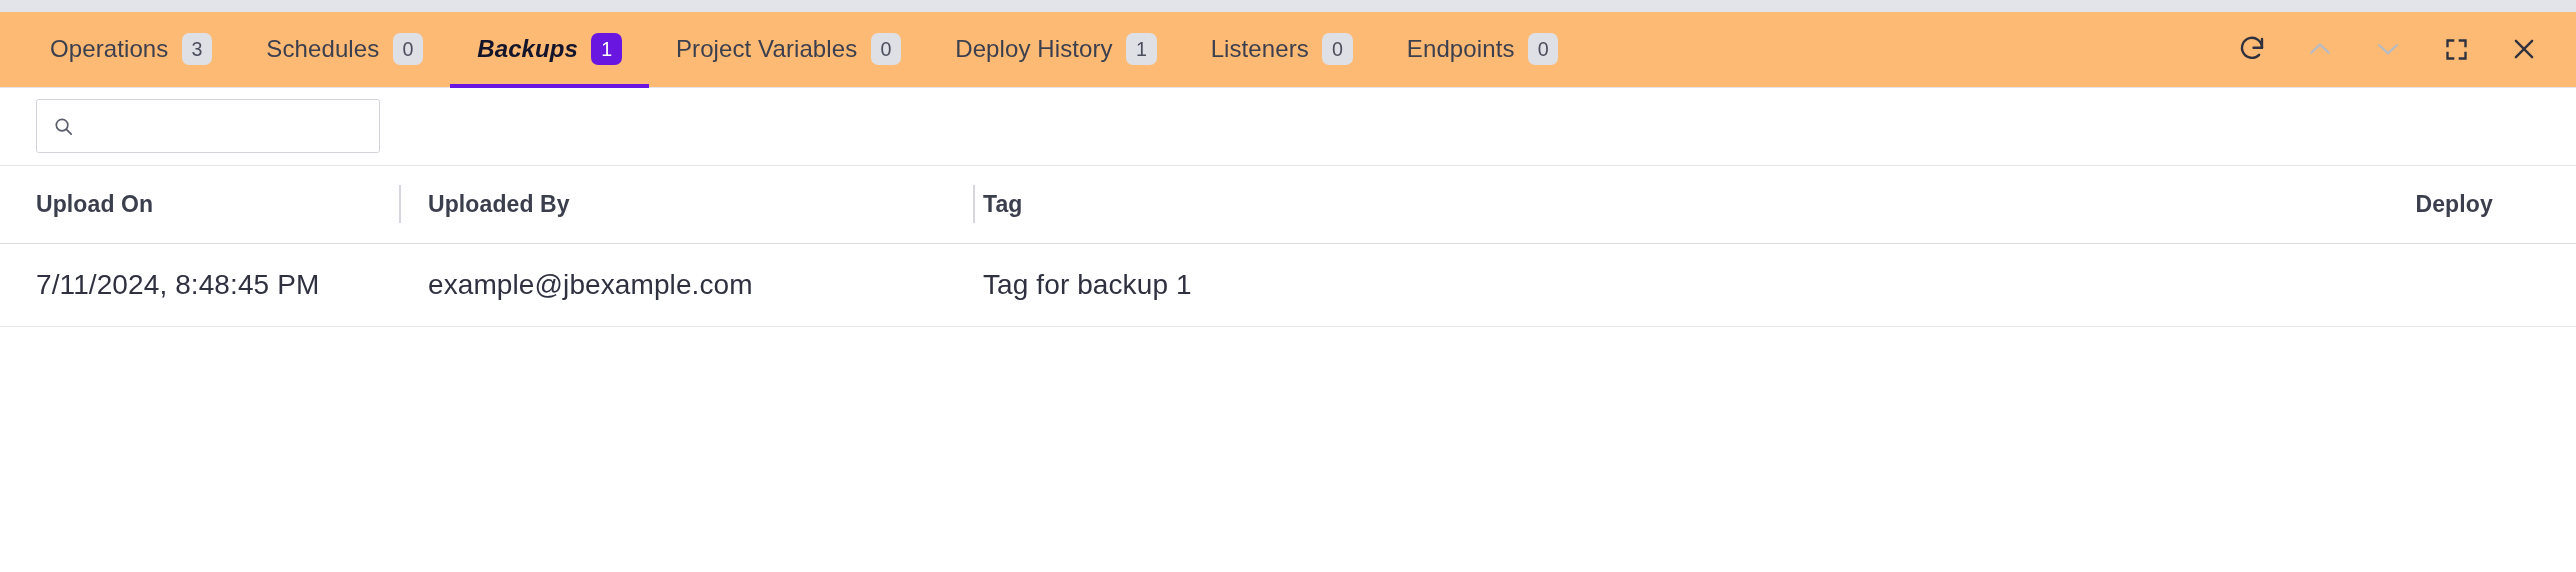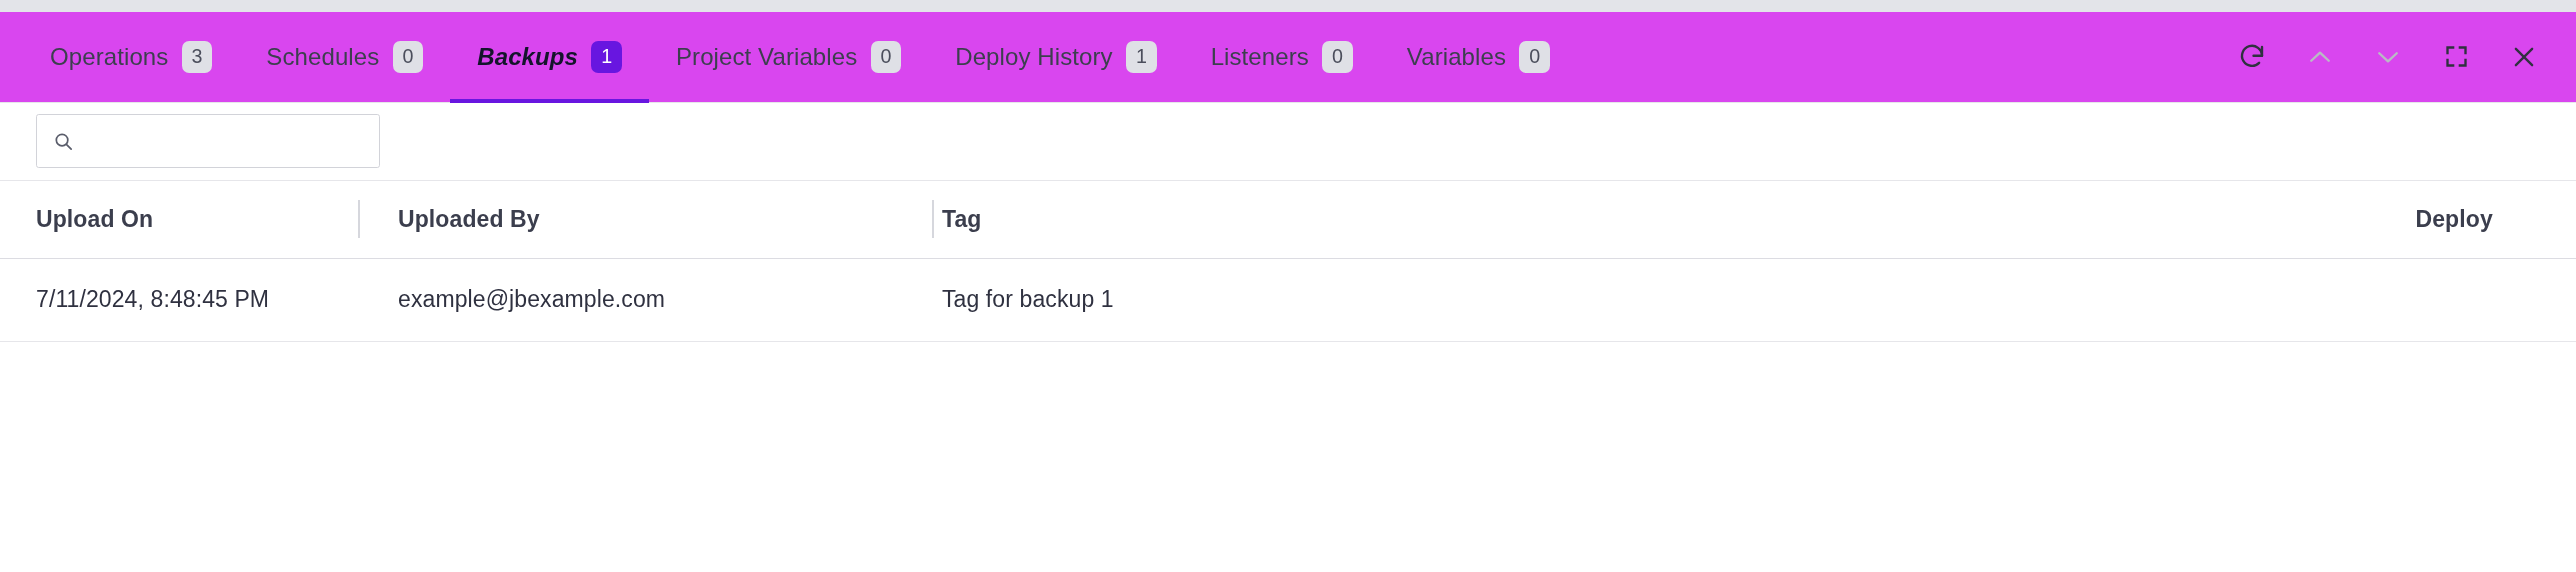--- a/index.html
+++ b/index.html
@@ -18,22 +18,22 @@
   
   .top-strip {
     height: 11.6px;
     background: #e3e4e9;
     width: 100%;
   }
 
   
   .tabbar {
     position: relative;
-    height: 91px;
-    background: #d946ef;
+    height: 76px;
+    background: #fdba74;
     display: flex;
     align-items: center;
     border-bottom: 1.8px solid #e6e6ea;
     box-sizing: border-box;
   }
   .tabs {
     display: flex;
     align-items: stretch;
     height: 100%;
     padding-left: 23px;
@@ -152,22 +152,22 @@
     height: 83px;
     border-bottom: 0.9px solid #e6e6ea;
   }
   .col {
     box-sizing: border-box;
     position: relative;
     display: flex;
     align-items: center;
     height: 100%;
   }
-  .col-upload-on { width: 358px; padding-left: 36px; }
-  .col-uploaded-by { width: 574px; padding-left: 40px; }
+  .col-upload-on { width: 399px; padding-left: 36px; }
+  .col-uploaded-by { width: 574px; padding-left: 29px; }
   .col-tag { flex: 1; padding-left: 10px; }
   .col-actions { width: 233px; justify-content: center; padding-right: 10.7px; }
 
   .t-head .col-uploaded-by::before,
   .t-head .col-tag::before {
     content: "";
     position: absolute;
     left: 0;
     top: 50%;
     transform: translateY(-50%);
@@ -176,21 +176,21 @@
     background: #d6d7dd;
   }
 
   .th {
     font-size: 23px;
     font-weight: bold;
     color: #3b3e4d;
     letter-spacing: 0.1px;
   }
   .td {
-    font-size: 23px;
+    font-size: 28px;
     color: #2f3140;
     letter-spacing: 0.1px;
   }
   .content-area { background: #ffffff; }
 </style>
 </head>
 <body>
 
 <div class="top-strip"></div>
 
@@ -222,21 +222,21 @@
       <span class="tab-label">Deploy History</span>
       <span class="badge">1</span>
     </div>
 
     <div class="tab">
       <span class="tab-label">Listeners</span>
       <span class="badge">0</span>
     </div>
 
     <div class="tab">
-      <span class="tab-label">Variables</span>
+      <span class="tab-label">Endpoints</span>
       <span class="badge">0</span>
     </div>
 
   </div>
 
   <div class="win-controls">
     <div class="win-btn">
       <svg width="30" height="30" viewBox="0 0 24 24" fill="none" stroke="#2f313f" stroke-width="1.9" stroke-linecap="round" stroke-linejoin="round">
         <path d="M20 11a8 8 0 1 0-2.3 5.7"></path>
         <polyline points="20 4 20 11 13.2 11"></polyline>

